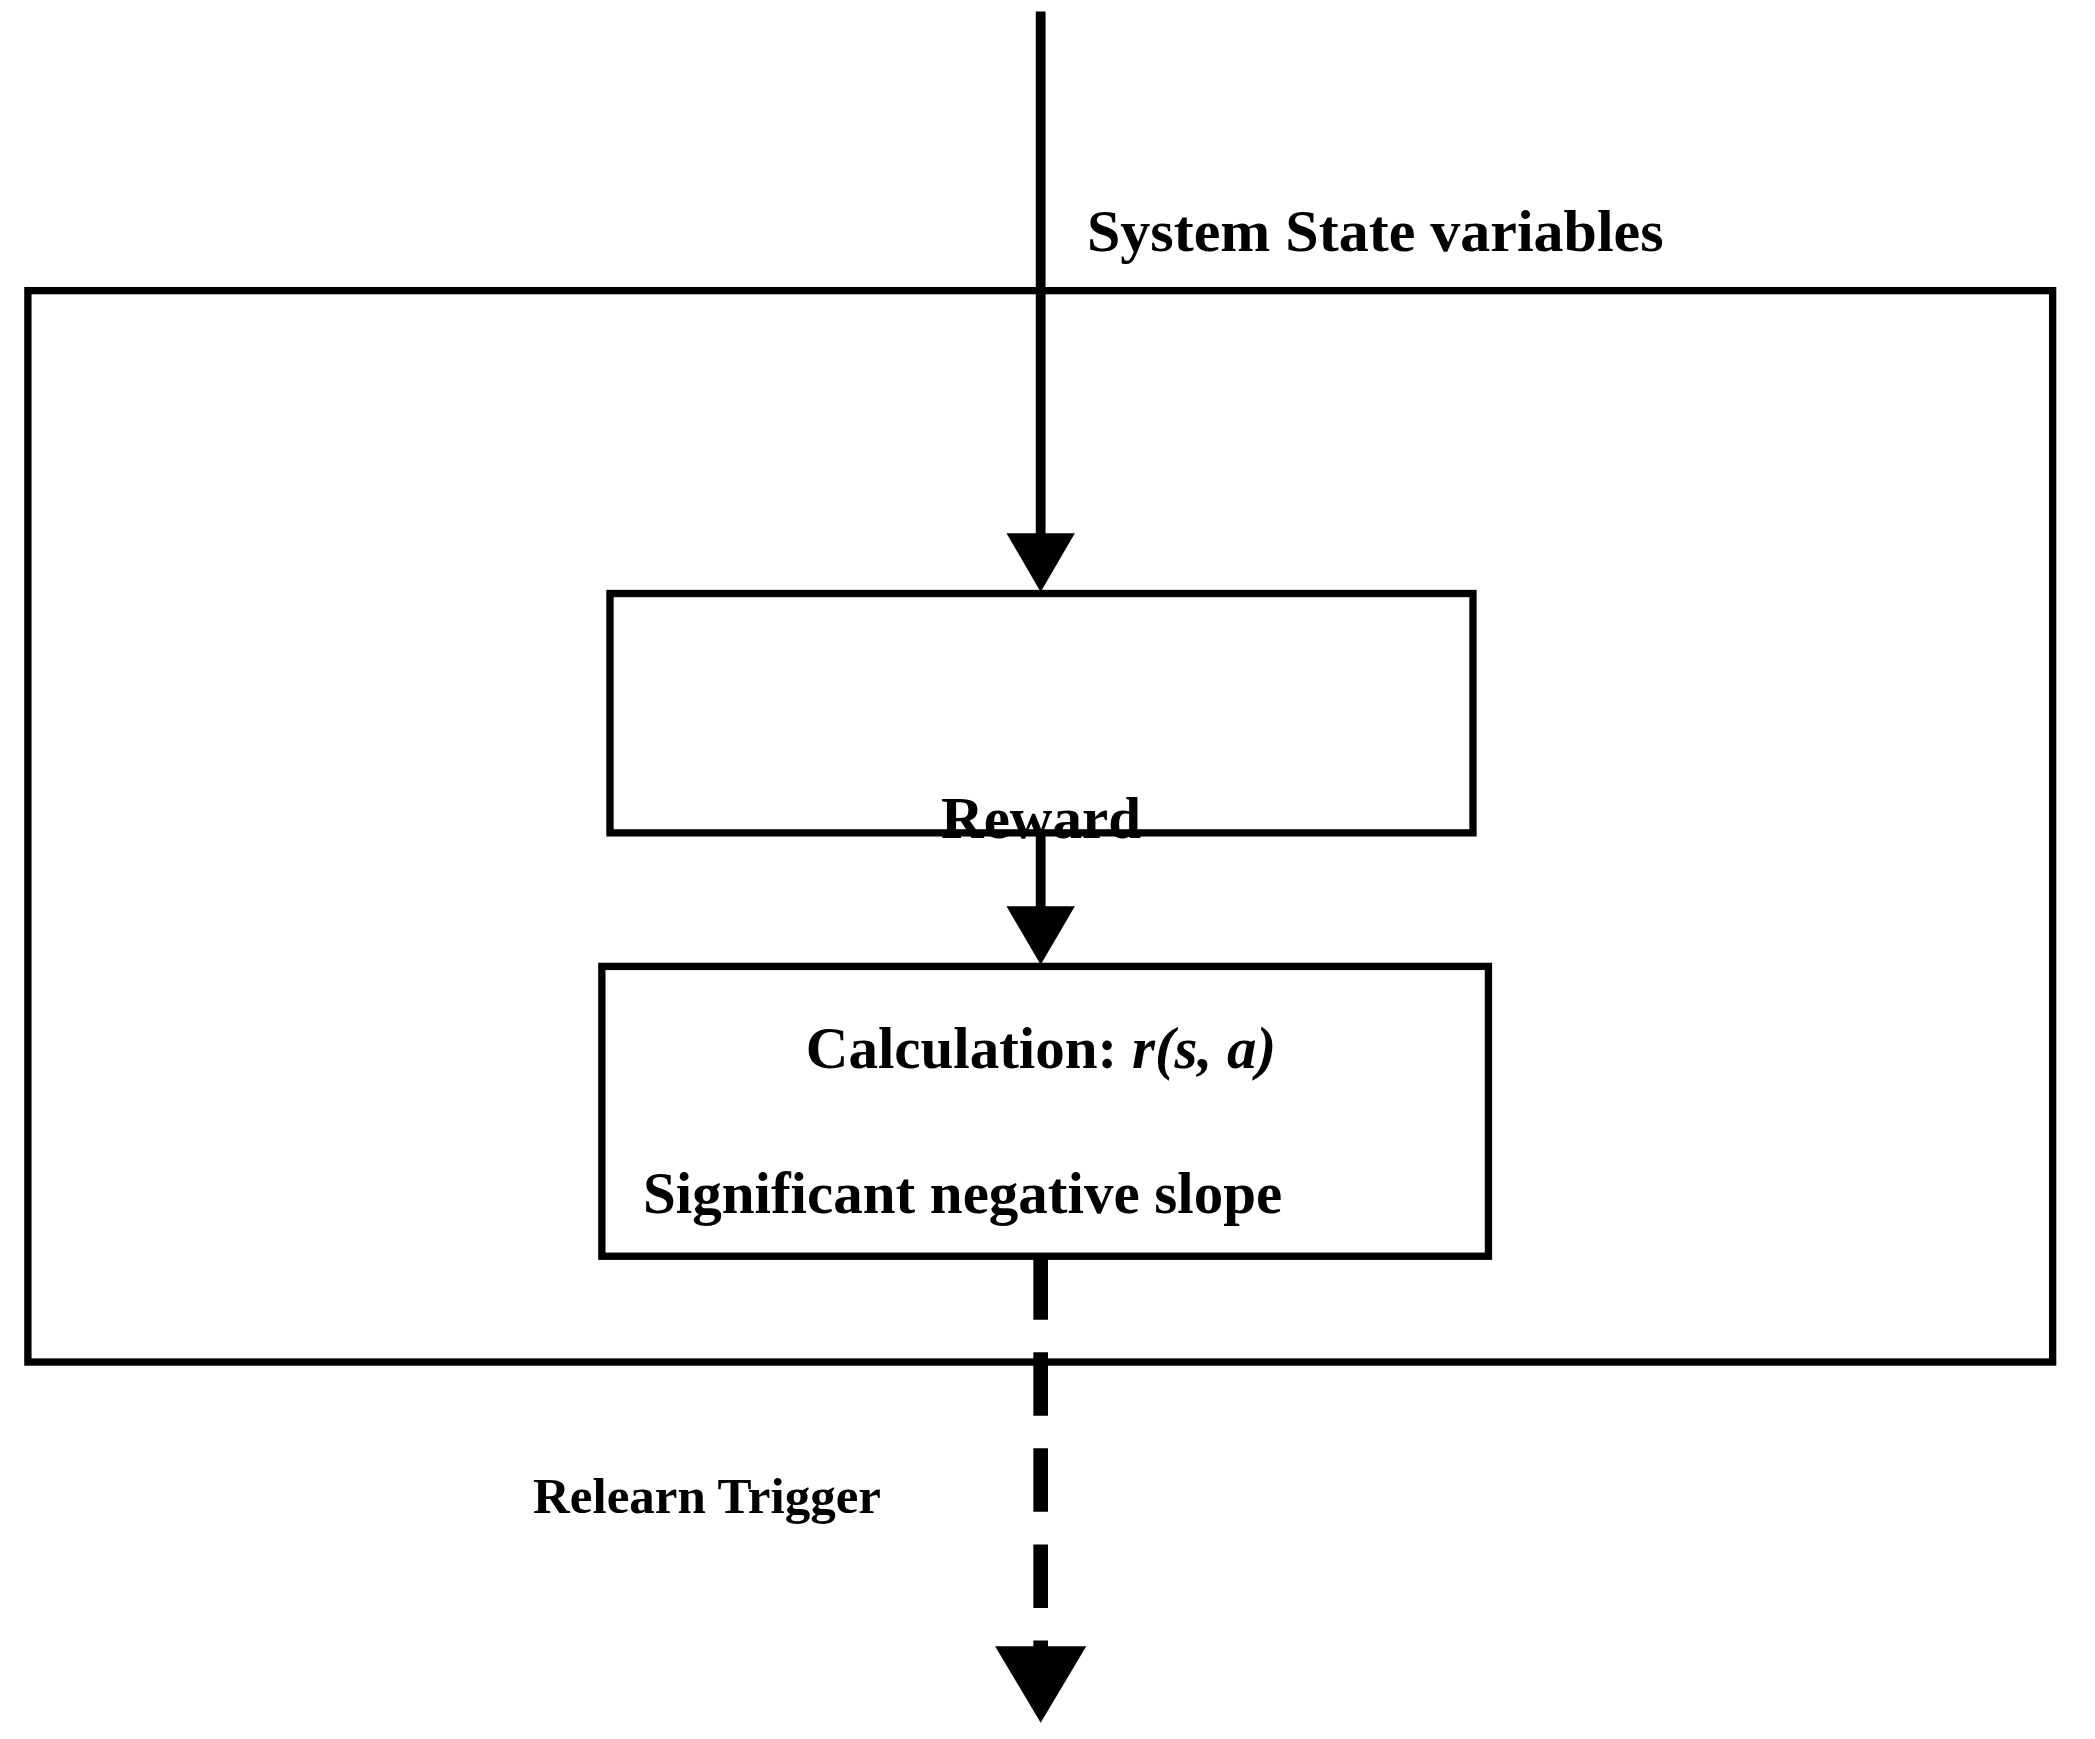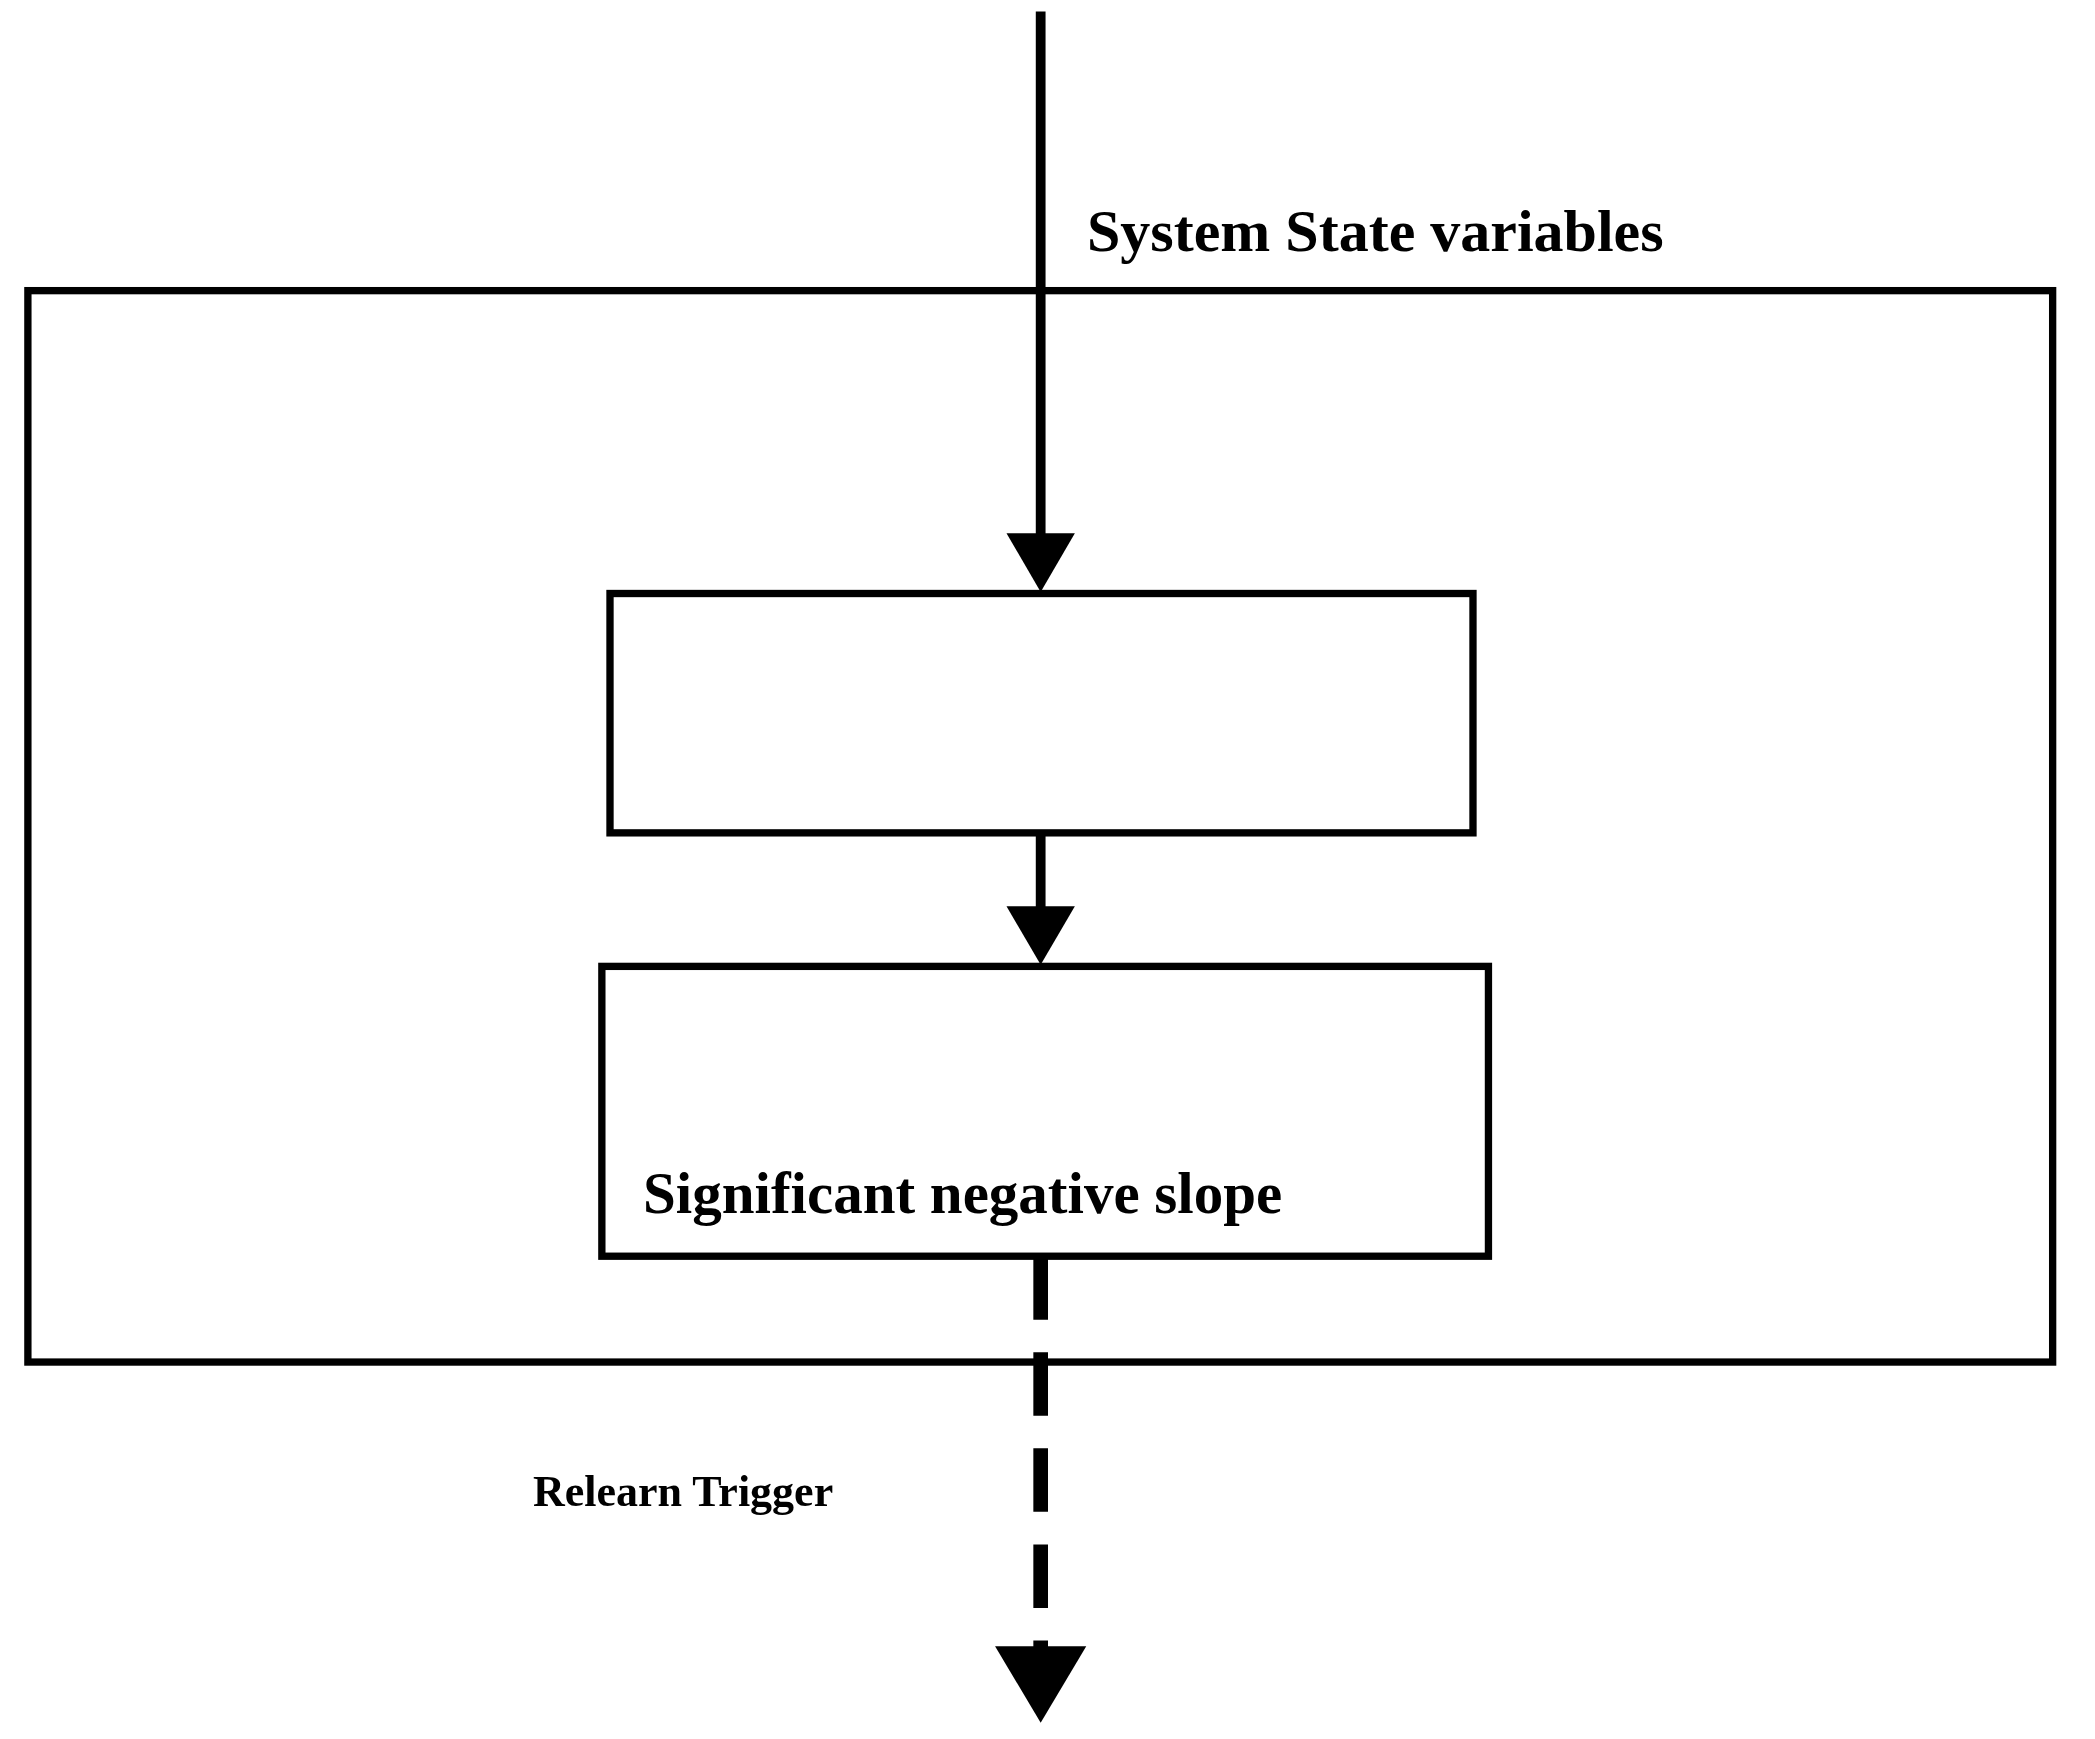--- a/index.html
+++ b/index.html
@@ -71,21 +71,21 @@
     width: 839px;
     text-align: left;
     font-size: 59px;
     line-height: 1.35;
   }
 
   
   #relearn-trigger-label {
     left: 533px;
     top: 1466px;
-    font-size: 44px;
+    font-size: 51px;
   }
 </style>
 </head>
 <body>
 
 <div id="canvas">
 
   <svg class="layer" viewBox="0 0 2574 2136">
 
     <rect x="34" y="357" width="2487" height="1316" fill="#ffffff" stroke="#000000" stroke-width="9"></rect>
@@ -109,20 +109,24 @@
       <polygon points="1278,2116 1222,2022 1334,2022" fill="#000000"></polygon>
     </g>
 
   </svg>
 
   <div class="txt" id="input-annotation">
     <div>System State variables</div>
   </div>
 
 
+  <div class="txt" id="reward-box-text">
+    <div>Reward</div>
+    <div><span>Calculation: </span><span class="mathvar">r(s, a)</span></div>
+  </div>
 
   <div class="txt" id="detect-box-text">
     <div>Significant negative slope</div>
   </div>
 
   <div class="txt" id="relearn-trigger-label">Relearn Trigger</div>
 
 </div>
 
 

